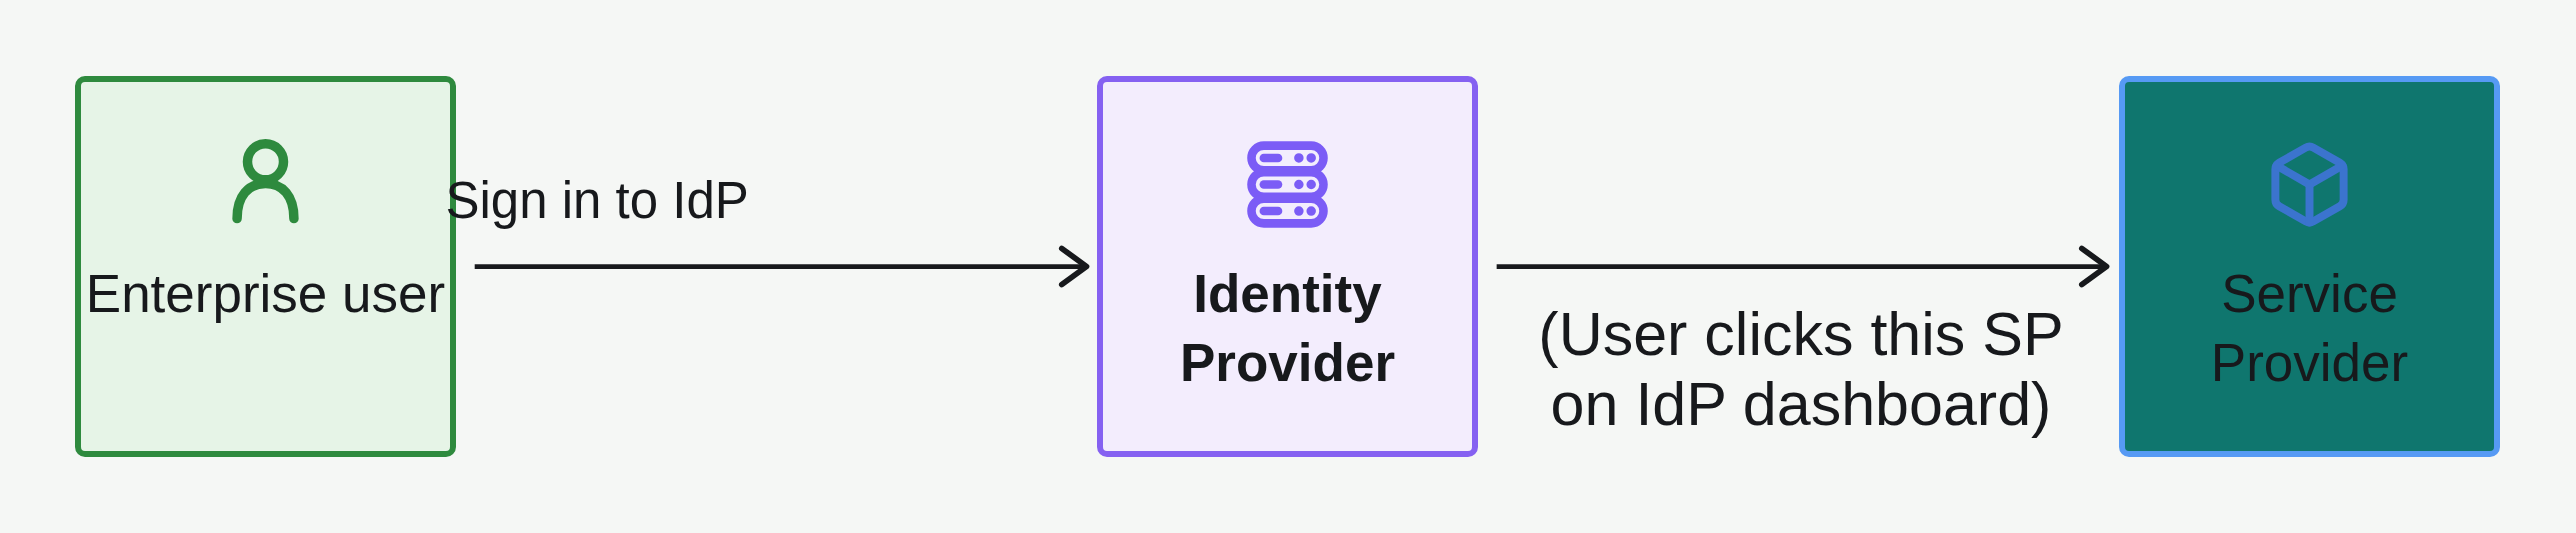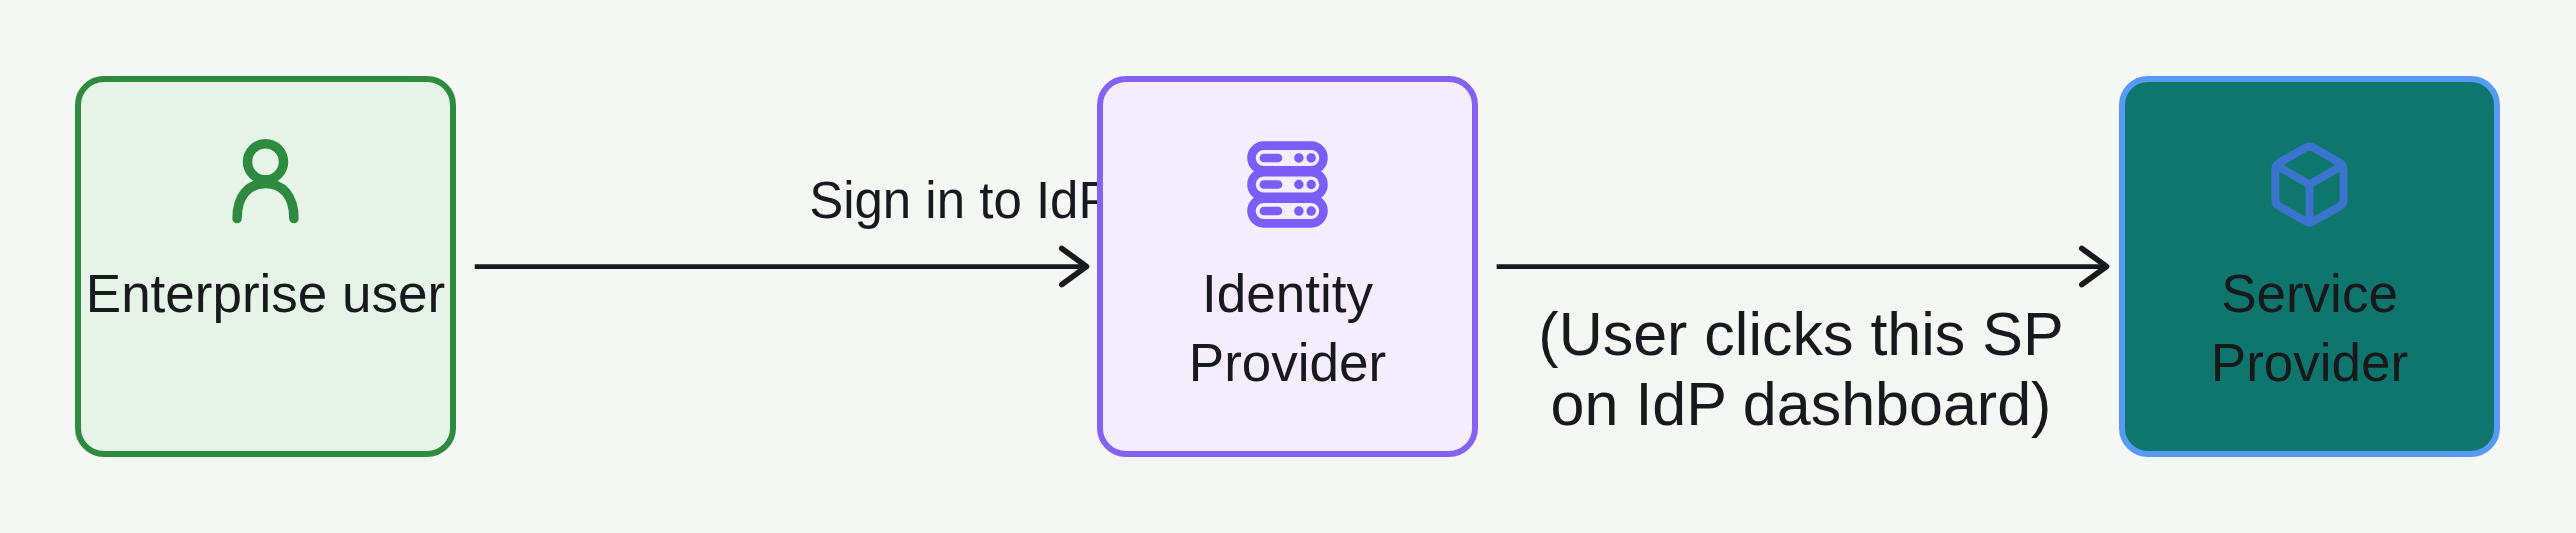--- a/index.html
+++ b/index.html
@@ -14,28 +14,28 @@
   }
 
   
   .node {
     position: absolute;
     top: 76px;
     width: 381px;
     height: 381px;
     box-sizing: border-box;
     border: 6.7px solid;
-    border-radius: 29px;
+    border-radius: 10px;
     display: flex;
     flex-direction: column;
     align-items: center;
     padding-top: 57px;
   }
   .node-green  { left: 75px;   background: #e6f4e7; border-color: #2e8a3e; }
-  .node-purple { left: 1097px; background: #f3edfd; border-color: #8561f1; }
+  .node-purple { left: 1097px; background: #f3edfd; border-color: #8561f1; font-weight: bold; }
   .node-blue   { left: 2119px; background: #0f766e; border-color: #569af4; }
 
   .node-icon { width: 91px; height: 91px; display: block; }
   .node-green  .node-icon { color: #2e8a3e; }
   .node-purple .node-icon { color: #7b5cf6; }
   .node-blue   .node-icon { color: #3b74ce; }
 
   .node-label {
     margin-top: 29px;
     width: 362px;
@@ -47,21 +47,21 @@
 
   
   .edge-arrow { position: absolute; top: 238px; }
   .edge-arrow-1 { left: 472px; }
   .edge-arrow-2 { left: 1494px; }
 
   .edge-label {
     position: absolute;
     top: 173px;
     width: 667px;
-    text-align: right;
+    text-align: left;
     font-size: 51px;
     line-height: 55px;
     transform: translateX(-50%);
     white-space: nowrap;
   }
   .edge-label-1 { left: 779px; }
   .edge-label-2 { left: 1801px; }
 
   .edge-sublabel {
     position: absolute;

